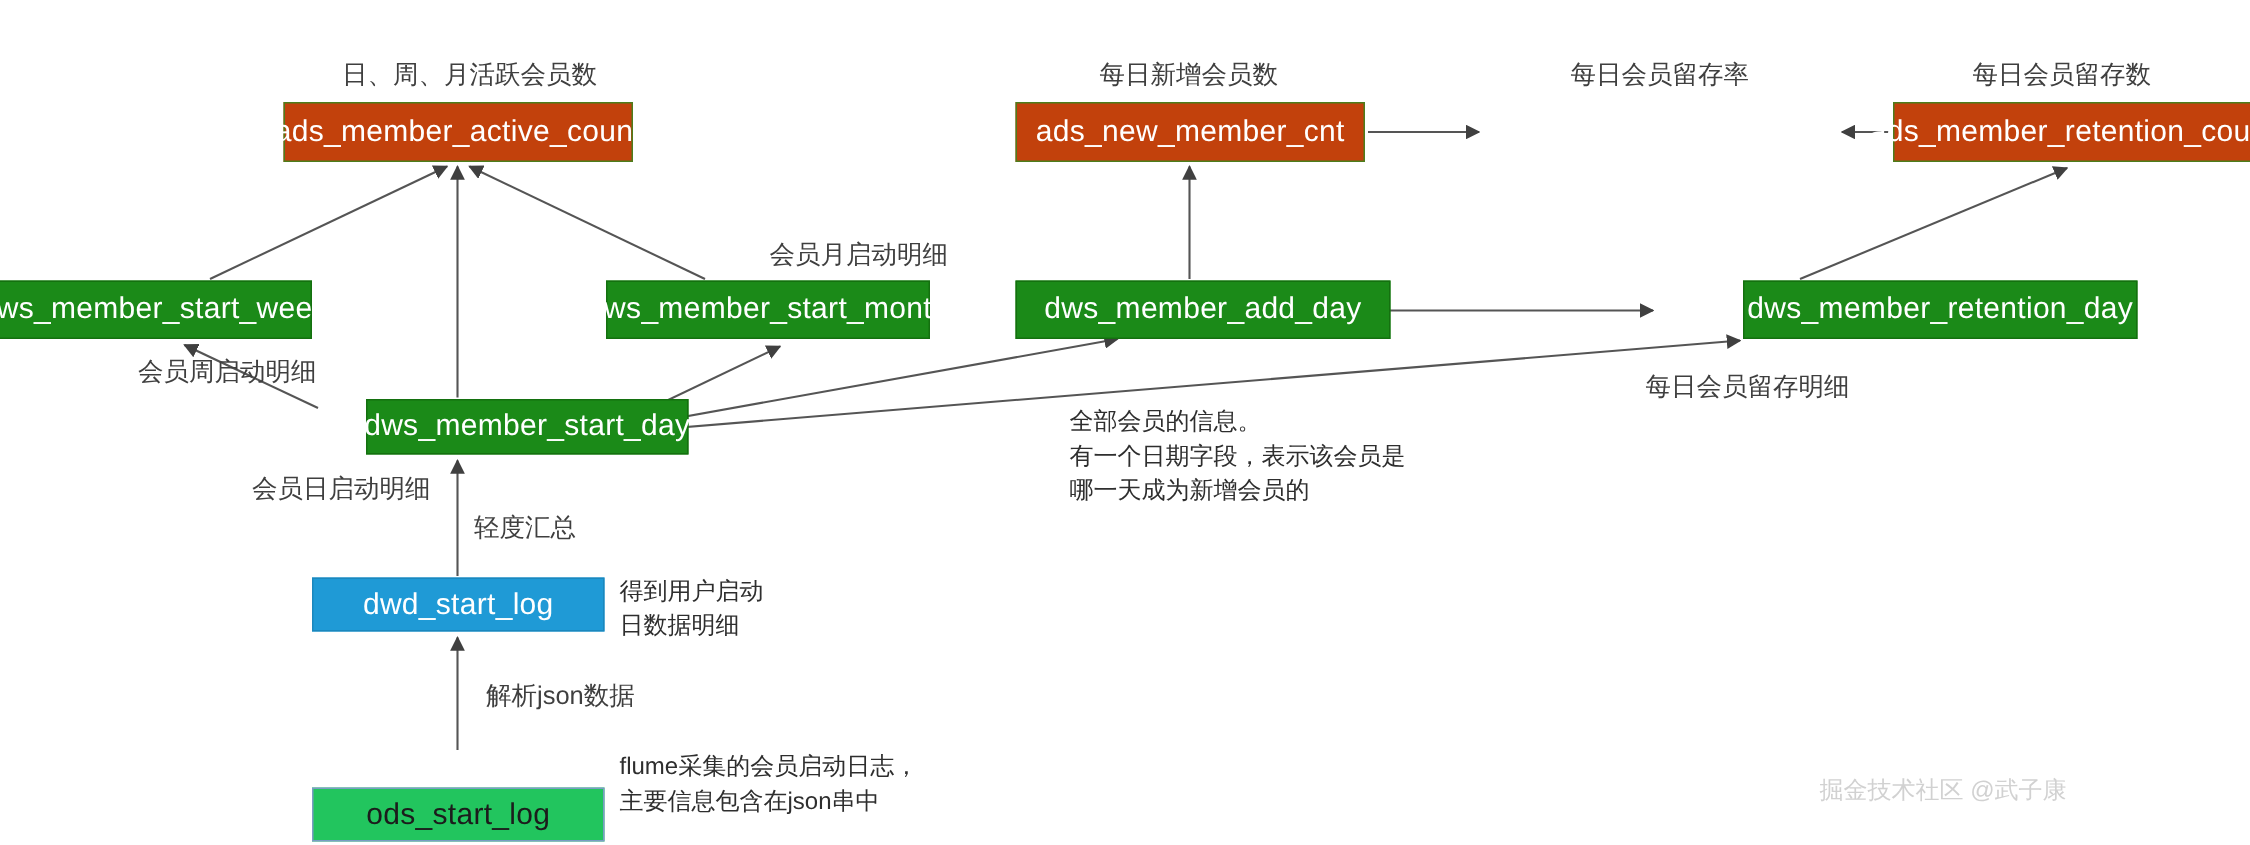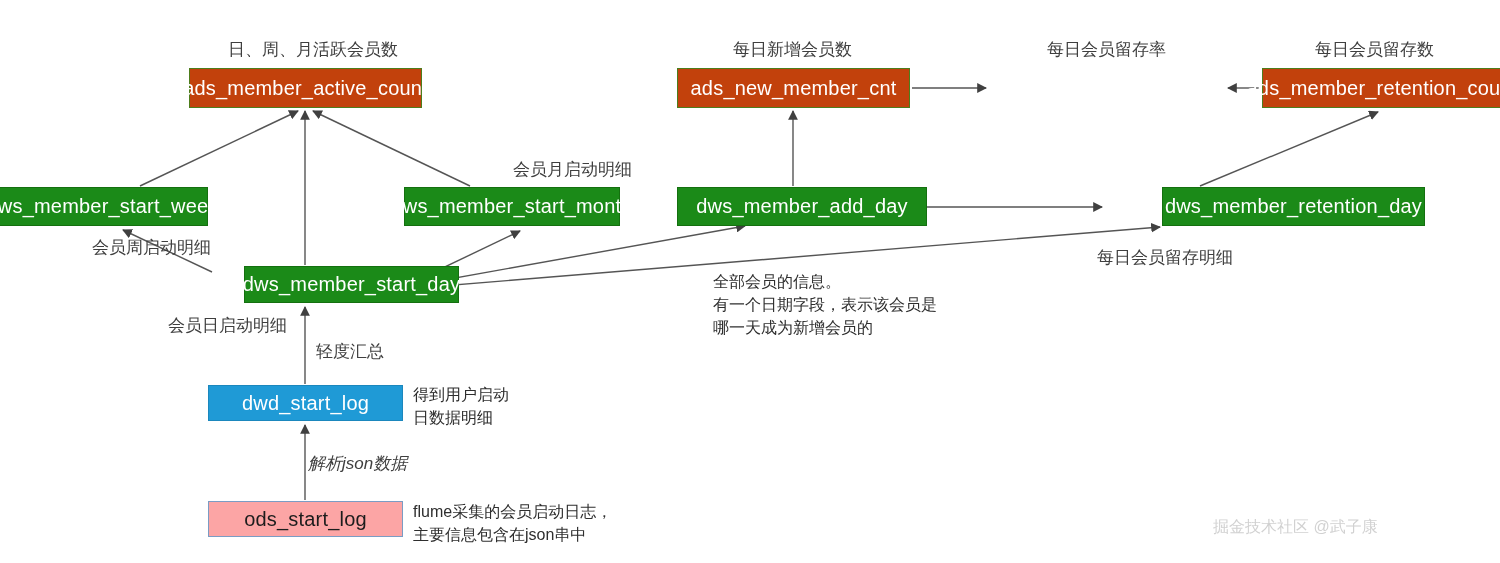--- a/index.html
+++ b/index.html
@@ -47,23 +47,24 @@
     background: #1b8a18;
     border: 1px solid #14700f;
     color: #ffffff;
   }
   .node.dwd {
     background: #1f9ad6;
     border: 1px solid #1b87bd;
     color: #ffffff;
   }
   .node.ods {
-    background: #fca5a5;
+    background: #22c55e;
     border: 1px solid #7a9cc4;
     color: #1c1c1c;
+    margin-top: 24px;
   }
   .caption {
     position: absolute;
     font-size: 17px;
     color: #3f3f3f;
     white-space: nowrap;
     z-index: 4;
   }
   .note {
     position: absolute;
@@ -161,21 +162,21 @@
 
   <div class="caption" style="left:228px; top:38px;">日、周、月活跃会员数</div>
   <div class="caption" style="left:733px; top:38px;">每日新增会员数</div>
   <div class="caption" style="left:1047px; top:38px;">每日会员留存率</div>
   <div class="caption" style="left:1315px; top:38px;">每日会员留存数</div>
   <div class="caption" style="left:513px; top:158px;">会员月启动明细</div>
   <div class="caption" style="left:44px; top:236px;margin-left:48px;">会员周启动明细</div>
   <div class="caption" style="left:168px; top:314px;">会员日启动明细</div>
   <div class="caption" style="left:1097px; top:246px;">每日会员留存明细</div>
   <div class="caption" style="left:316px; top:340px;">轻度汇总</div>
-  <div class="caption" style="left:308px; top:452px;font-style:italic;">解析json数据</div>
+  <div class="caption" style="left:324px; top:452px;">解析json数据</div>
 
   <div class="note" style="left:713px; top:270px;">全部会员的信息。
 有一个日期字段，表示该会员是
 哪一天成为新增会员的</div>
   <div class="note" style="left:413px; top:383px;">得到用户启动
 日数据明细</div>
   <div class="note" style="left:413px; top:500px;">flume采集的会员启动日志，
 主要信息包含在json串中</div>
 
   <div class="watermark" style="left:1213px; top:517px;">掘金技术社区 @武子康</div>

